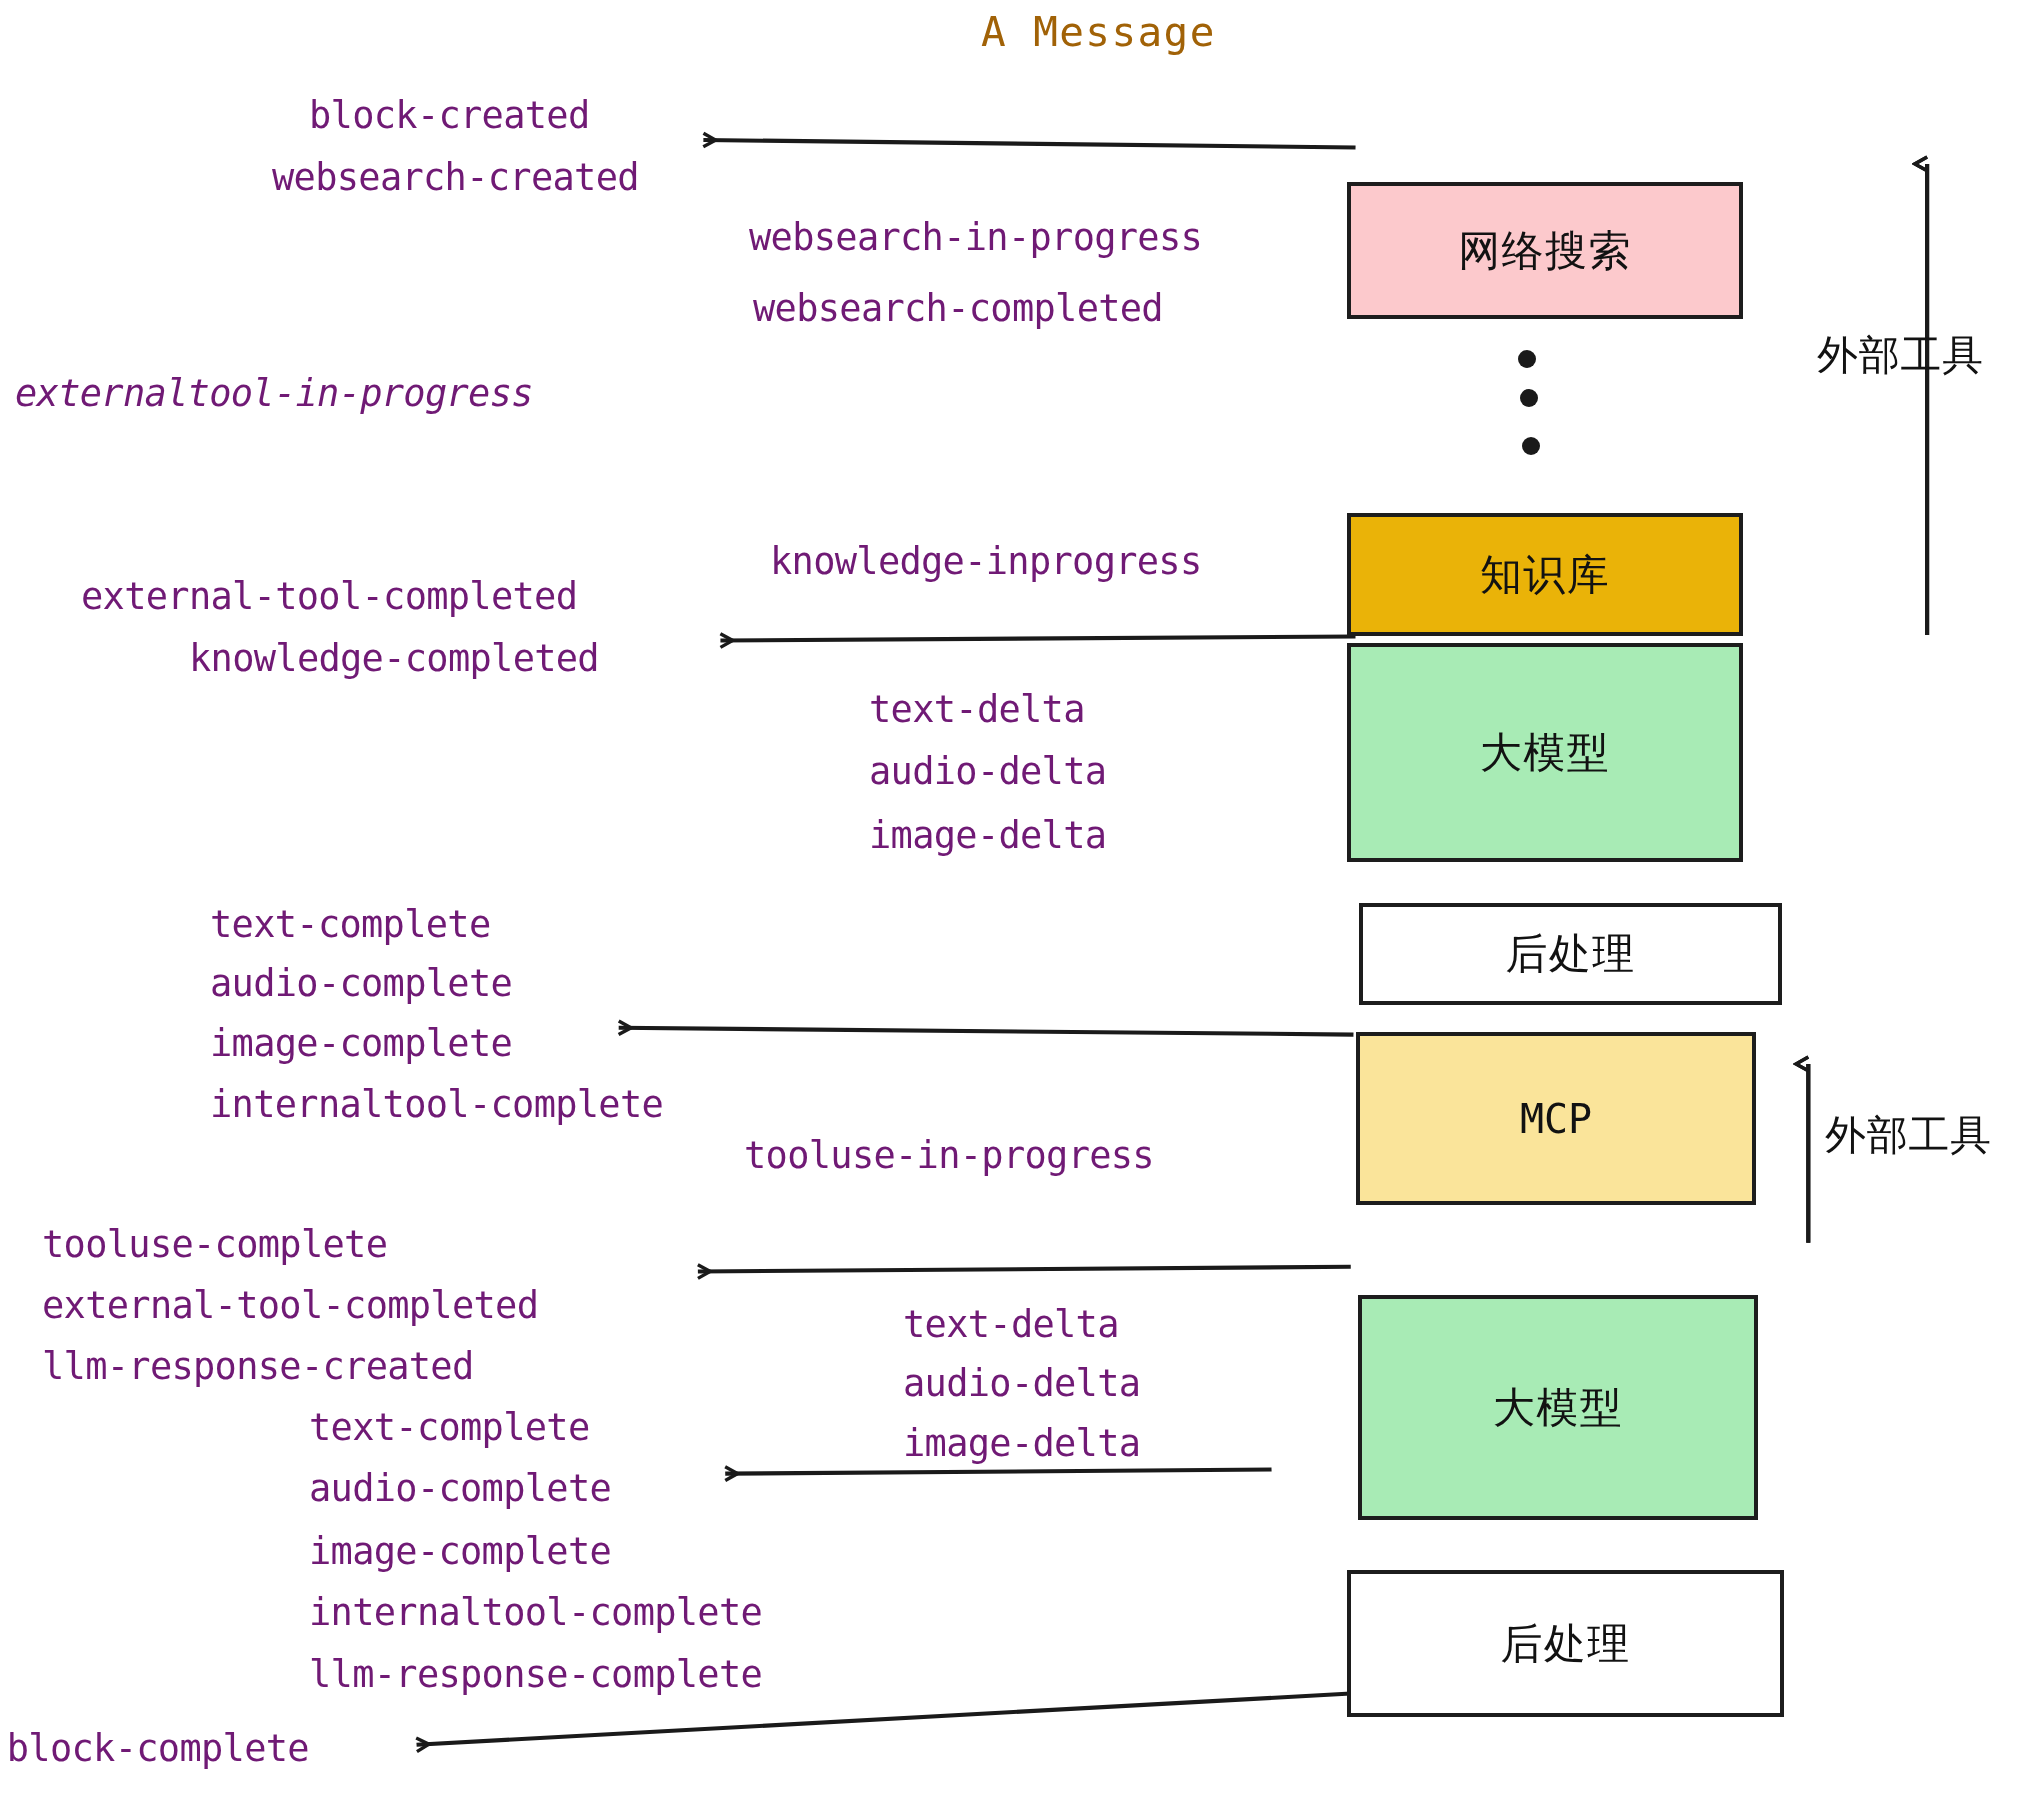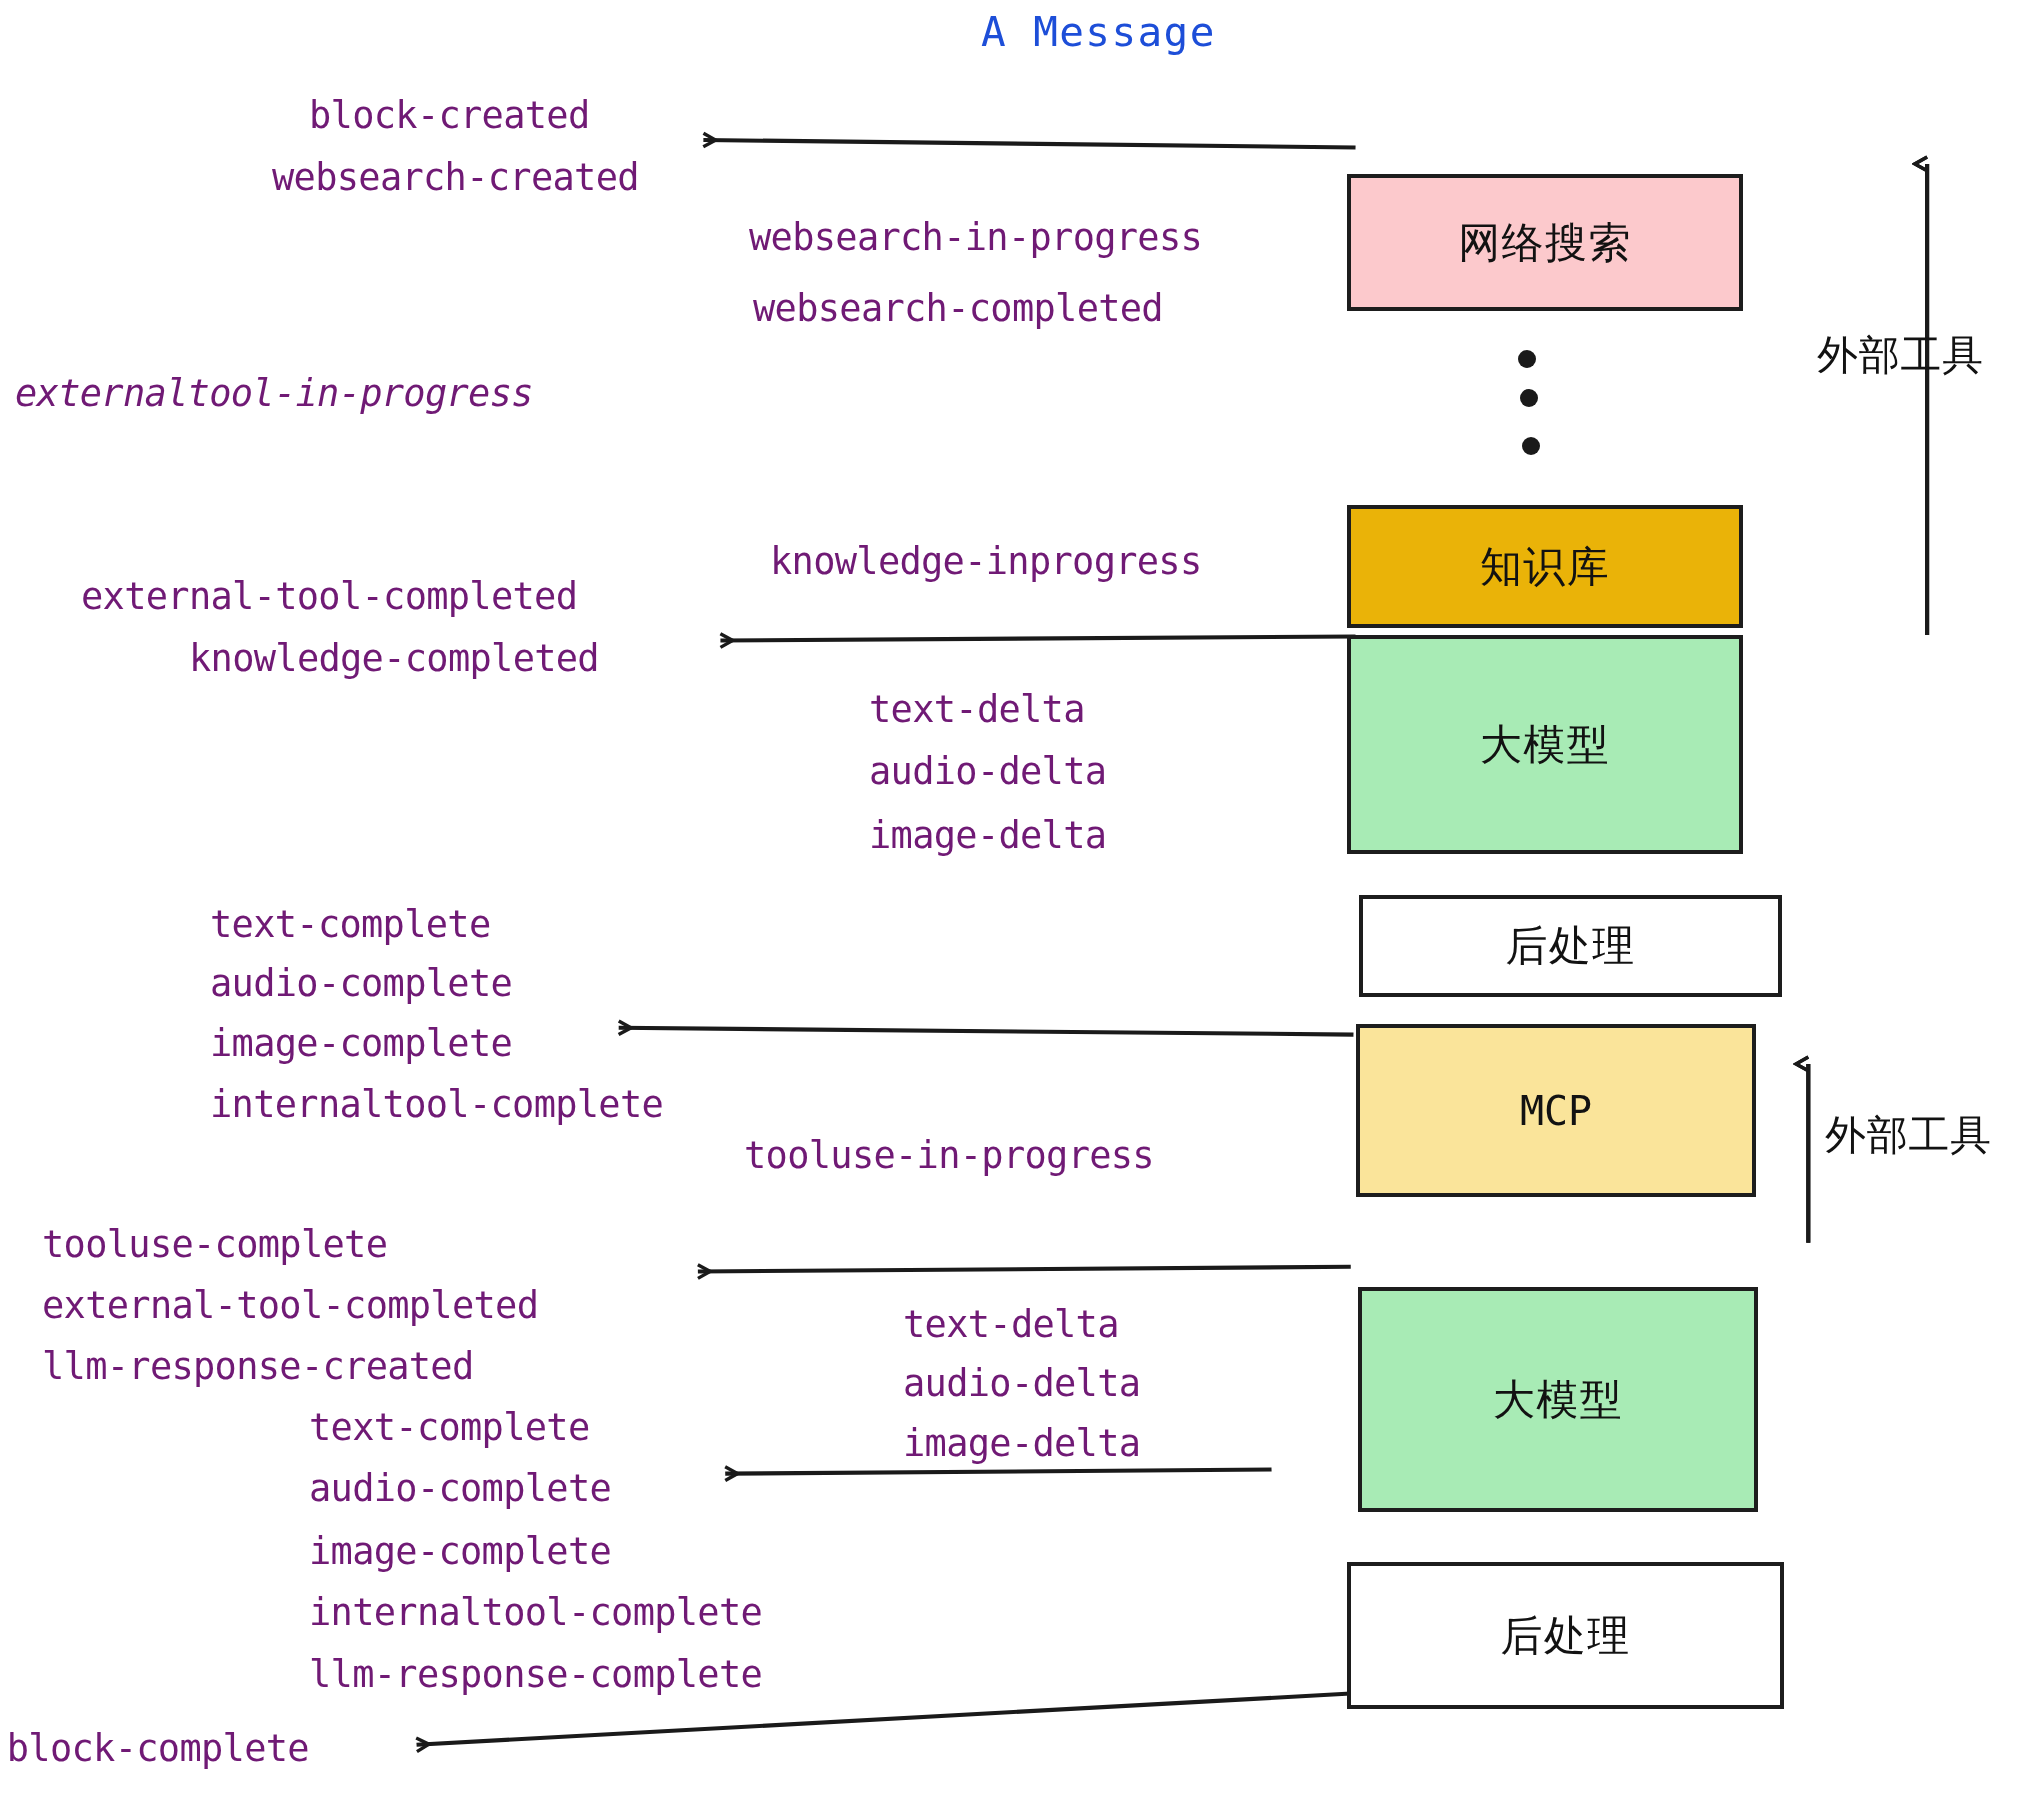--- a/index.html
+++ b/index.html
@@ -8,39 +8,40 @@
     width:2035px;
     height:1796px;
     background:#ffffff;
     font-family:"DejaVu Sans Mono", monospace;
     overflow:hidden;
   }
   .title{
     position:absolute;
     font-family:"DejaVu Sans Mono", monospace;
     font-size:41px;
-    color:#1d4ed8;
+    color:#a16207;
     letter-spacing:1.4px;
     white-space:nowrap;
   }
   .evt{
     position:absolute;
     font-family:"DejaVu Sans Mono", monospace;
     font-size:37px;
     color:#701a75;
     white-space:nowrap;
     letter-spacing:-0.7px;
   }
   .box{
     position:absolute;
     box-sizing:border-box;
     border:4.1px solid #1d1d1d;
     display:flex;
     align-items:center;
     justify-content:center;
+    margin-top:8px;
   }
   .box .boxlabel{
     font-family:"DejaVu Sans", sans-serif;
     font-size:42px;
     color:#121212;
     letter-spacing:1.4px;
     white-space:nowrap;
   }
   .box.mcp .boxlabel{
     font-family:"DejaVu Sans Mono", monospace;

